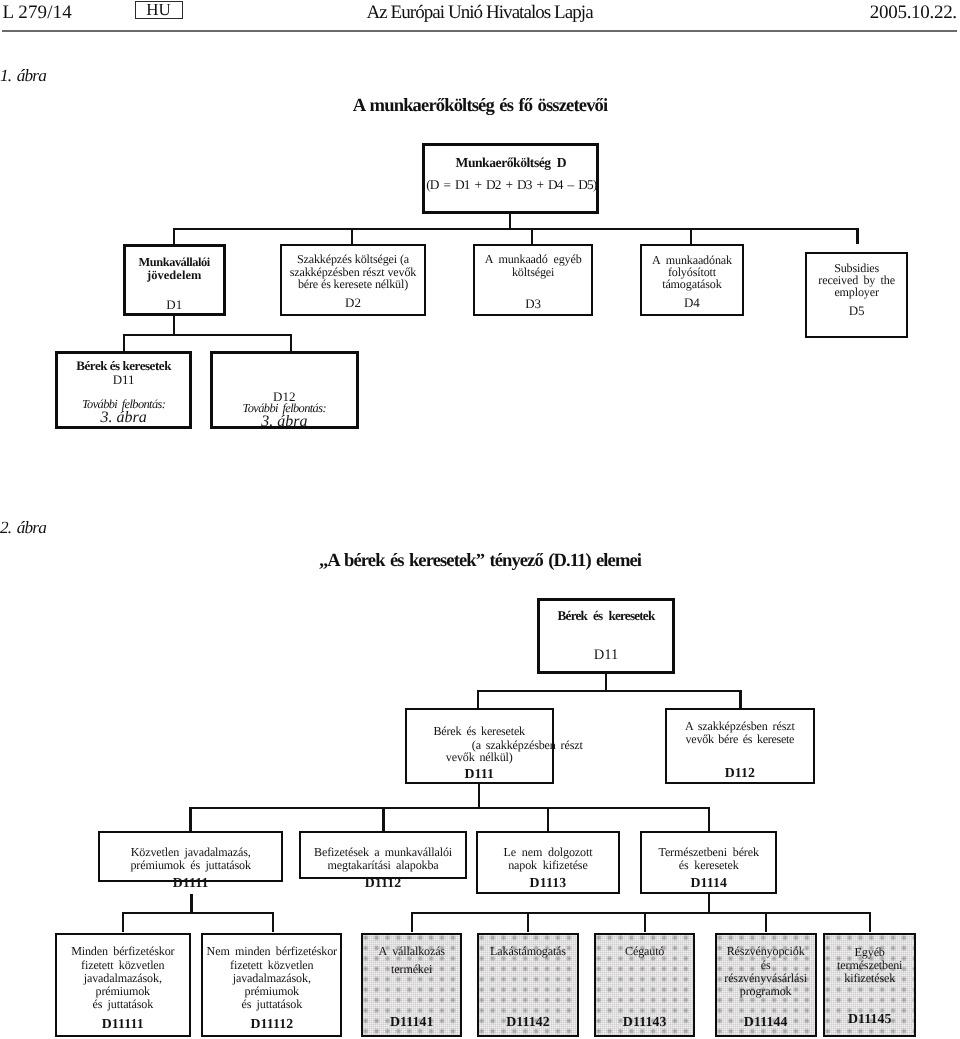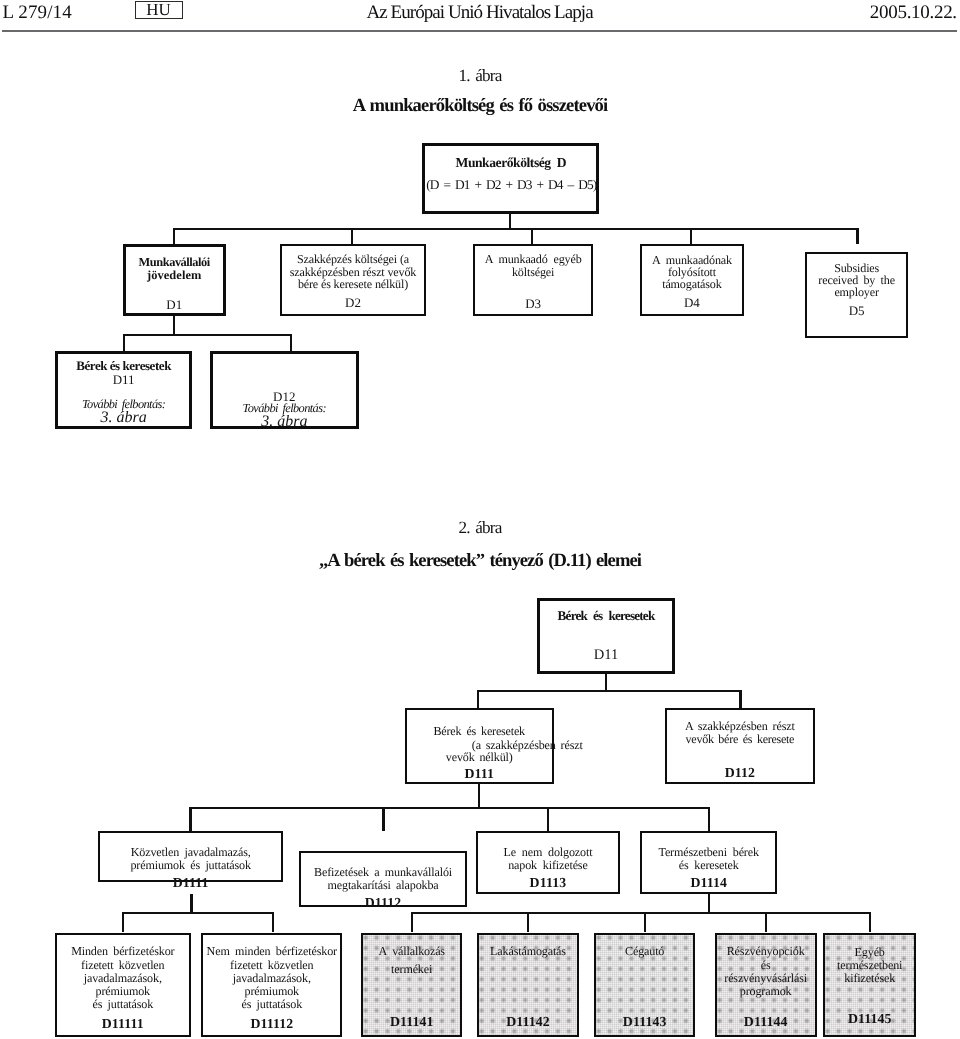--- a/index.html
+++ b/index.html
@@ -13,21 +13,21 @@
   
   .hdr-left{opacity:0.995;position:absolute;left:2.5px;top:1.5px;font-size:19px;letter-spacing:0.1px;}
   .hdr-badge{opacity:0.995;position:absolute;left:134.5px;top:0.5px;width:48px;height:18.6px;
              border:1.3px solid #2b2b2b;box-sizing:border-box;text-align:center;
              line-height:15.6px;font-size:17px;letter-spacing:-0.1px;}
   .hdr-center{opacity:0.995;position:absolute;left:0;top:1.5px;width:960px;text-align:center;font-size:19px;letter-spacing:-0.94px;text-indent:-0.9px;}
   .hdr-right{opacity:0.995;position:absolute;left:0;top:1.5px;width:956.8px;text-align:right;font-size:19px;letter-spacing:-0.3px;}
   .hdr-rule{position:absolute;left:1.5px;top:30.3px;width:955.5px;height:1.9px;background:#6a6a6e;}
 
   
-  .figno{opacity:0.995;position:absolute;width:960px;text-align:center;font-size:17.2px;letter-spacing:-0.85px;word-spacing:2.2px;}
+  .figno{opacity:0.995;position:absolute;width:960px;font-style:italic;font-size:17.2px;letter-spacing:-0.85px;word-spacing:2.2px;}
   .figtitle{opacity:0.995;position:absolute;width:960px;text-align:center;font-weight:bold;font-size:18.6px;letter-spacing:-0.72px;word-spacing:1.6px;}
 
   
   .bx{position:absolute;box-sizing:border-box;background:#fff;border:2.9px solid #0d0d0d;
       text-align:center;}
   .bx.th{border-width:3.8px;}
   .bx.pat{background-color:#f2f0f0;
       background-image:
         radial-gradient(circle at 2.7px 2.7px,rgba(120,120,120,.62) 0.3px,rgba(135,135,135,.50) 1.6px,rgba(170,170,170,.22) 2.6px,rgba(210,210,210,0) 3.6px),
         repeating-linear-gradient(0deg,rgba(150,150,150,.20) 0 1px,rgba(255,255,255,0) 1px 2px),
@@ -156,21 +156,21 @@
     <div class="ln" style="left:189.4px;top:806.6px;width:2.2px;height:24.8px;"></div>
     <div class="ln" style="left:382.4px;top:806.6px;width:2.2px;height:24.8px;"></div>
     <div class="ln" style="left:546.8px;top:806.6px;width:2.2px;height:24.8px;"></div>
     <div class="ln" style="left:707.6px;top:806.6px;width:2.2px;height:24.8px;"></div>
 
     <div class="bx" style="left:98.1px;top:831.3px;width:185.2px;height:51px;">
       <div class="t nm" style="top:13.2px;word-spacing:2.5px;">Közvetlen javadalmazás,</div>
       <div class="t nm" style="top:25.4px;word-spacing:2.5px;">prémiumok és juttatások</div>
       <div class="t cdb" style="top:41.5px;">D1111</div>
     </div>
-    <div class="bx" style="left:299.4px;top:831.3px;width:167.3px;height:56px;margin-top:20px;">
+    <div class="bx" style="left:299.4px;top:831.3px;width:167.3px;height:48px;">
       <div class="t nm" style="top:13.2px;word-spacing:2.5px;">Befizetések a munkavállalói</div>
       <div class="t nm" style="top:25.4px;word-spacing:2.5px;">megtakarítási alapokba</div>
       <div class="t cdb" style="top:41.5px;">D1112</div>
     </div>
     <div class="bx" style="left:475.8px;top:831.3px;width:144.2px;height:63.2px;">
       <div class="t nm" style="top:12.9px;word-spacing:3px;">Le nem dolgozott</div>
       <div class="t nm" style="top:25.6px;word-spacing:3px;">napok kifizetése</div>
       <div class="t cdb" style="top:41.3px;">D1113</div>
     </div>
     <div class="bx" style="left:640px;top:831.3px;width:137.4px;height:63.2px;">

